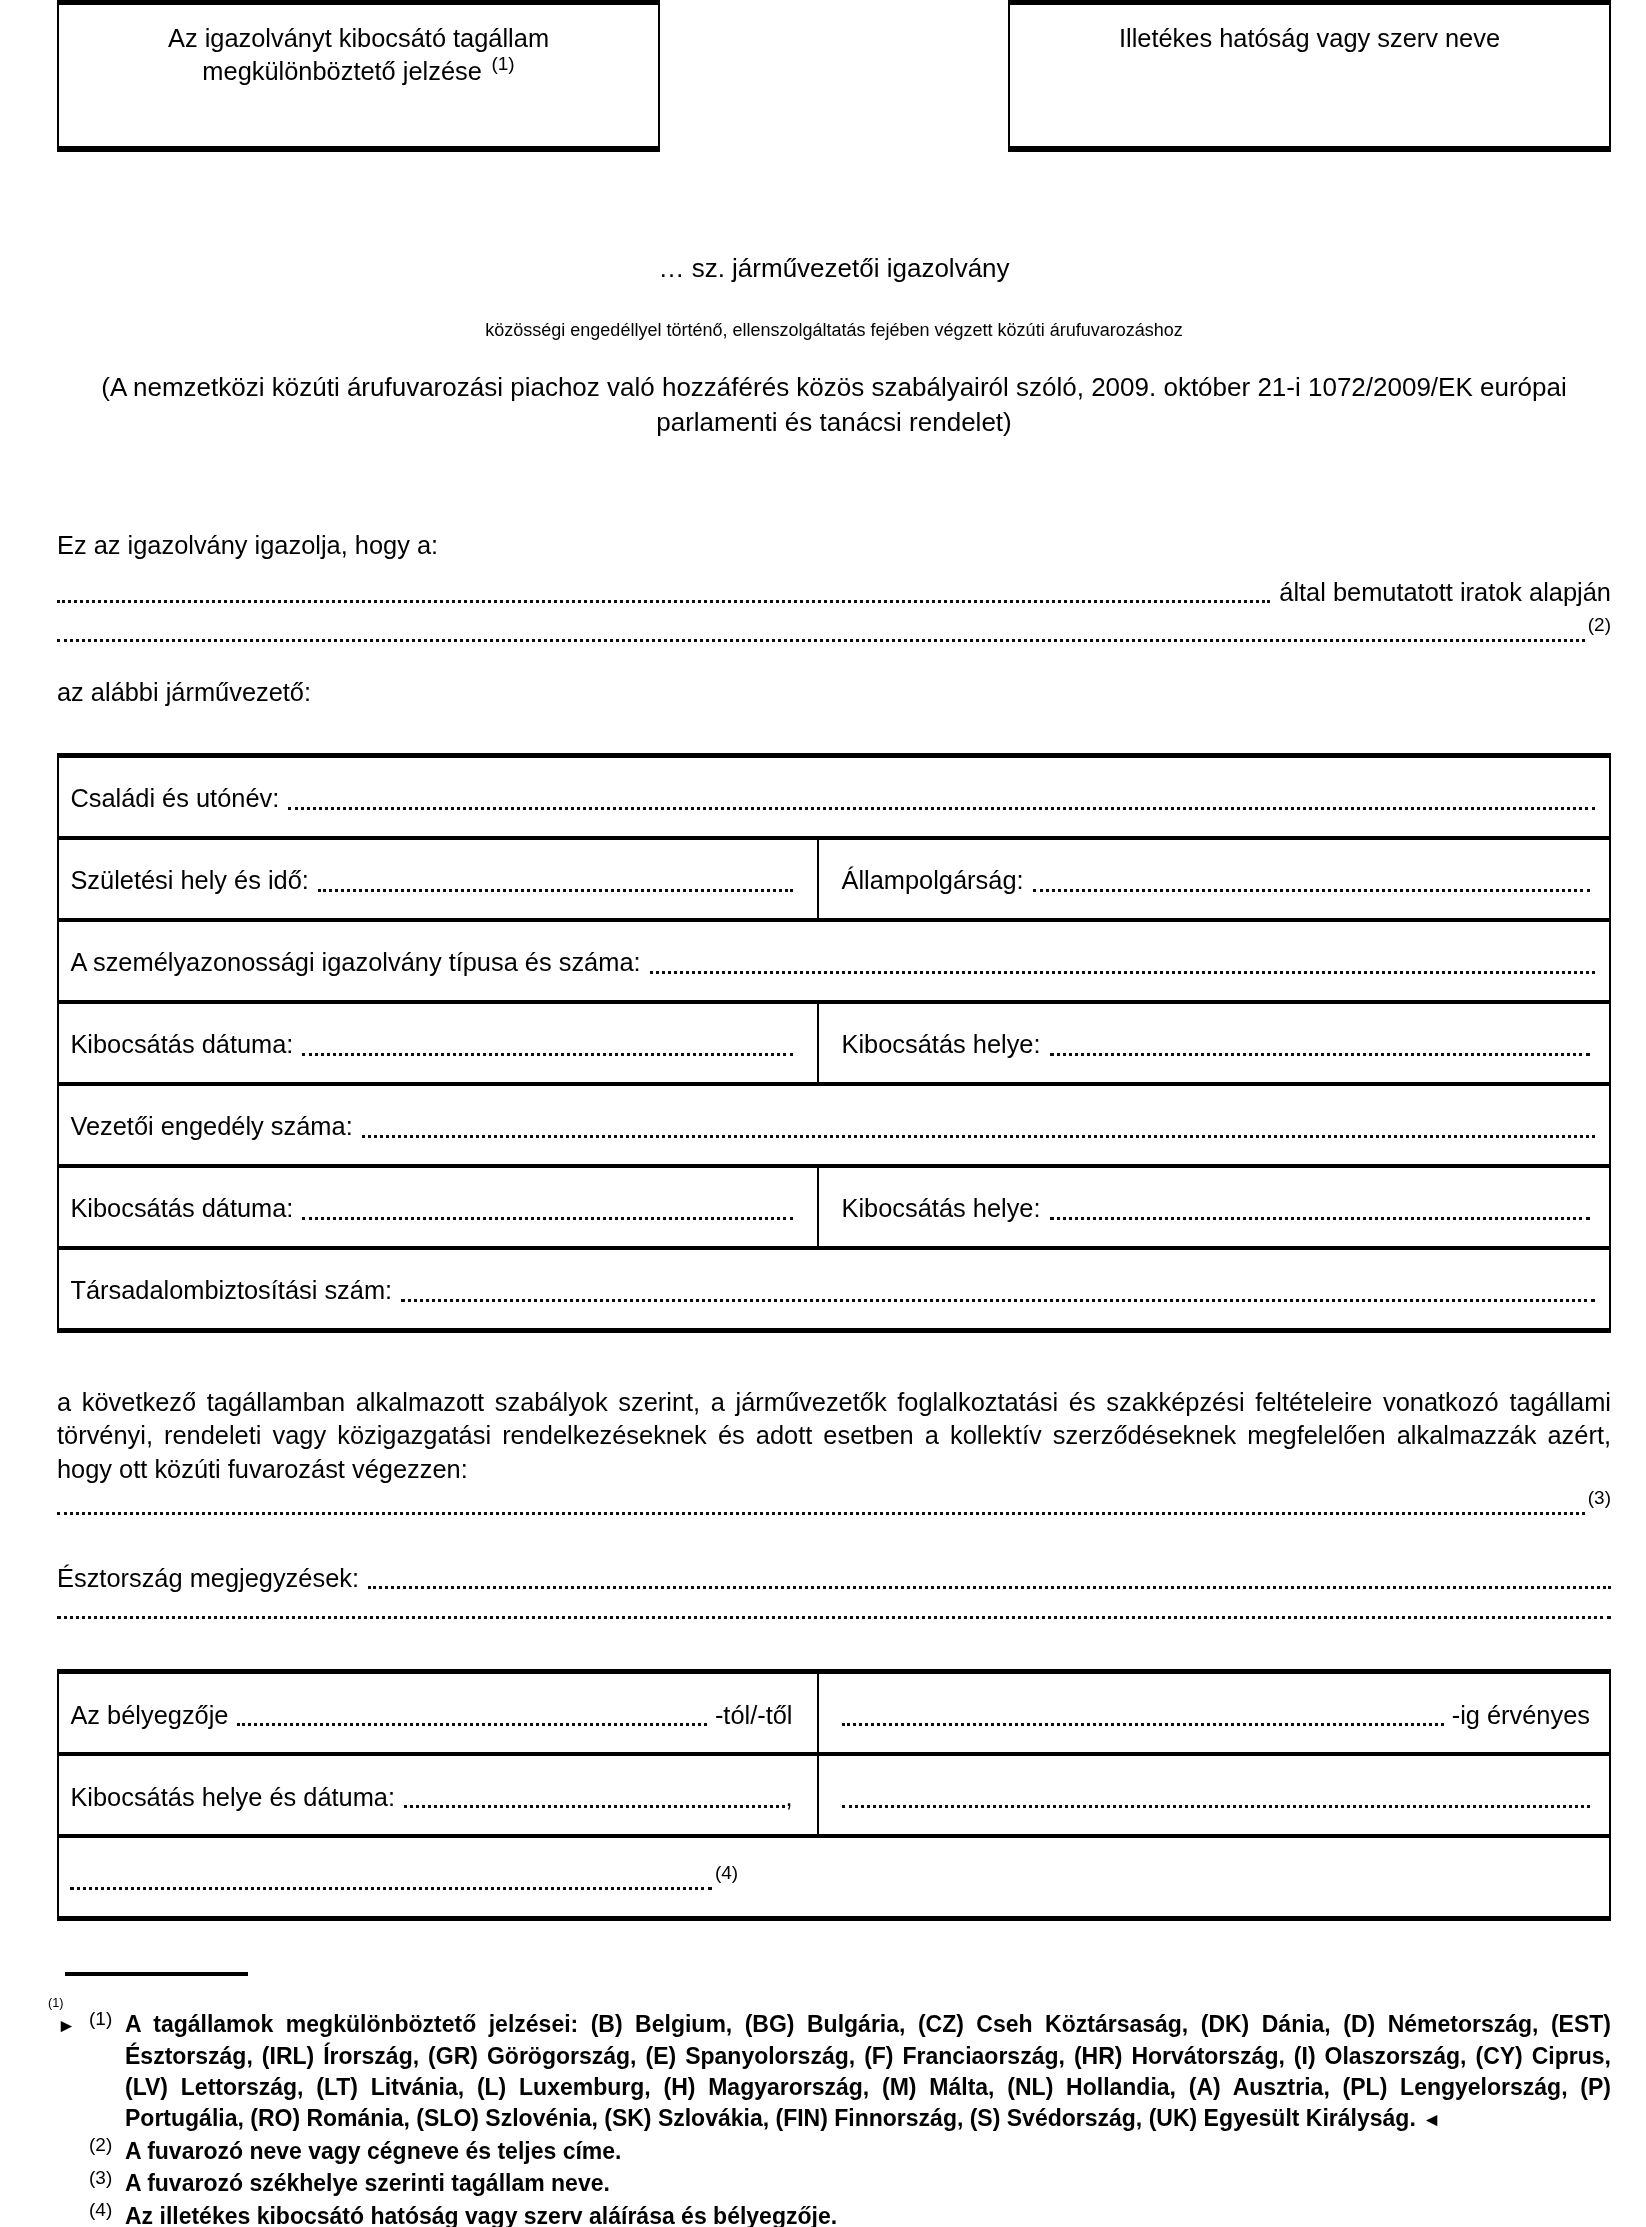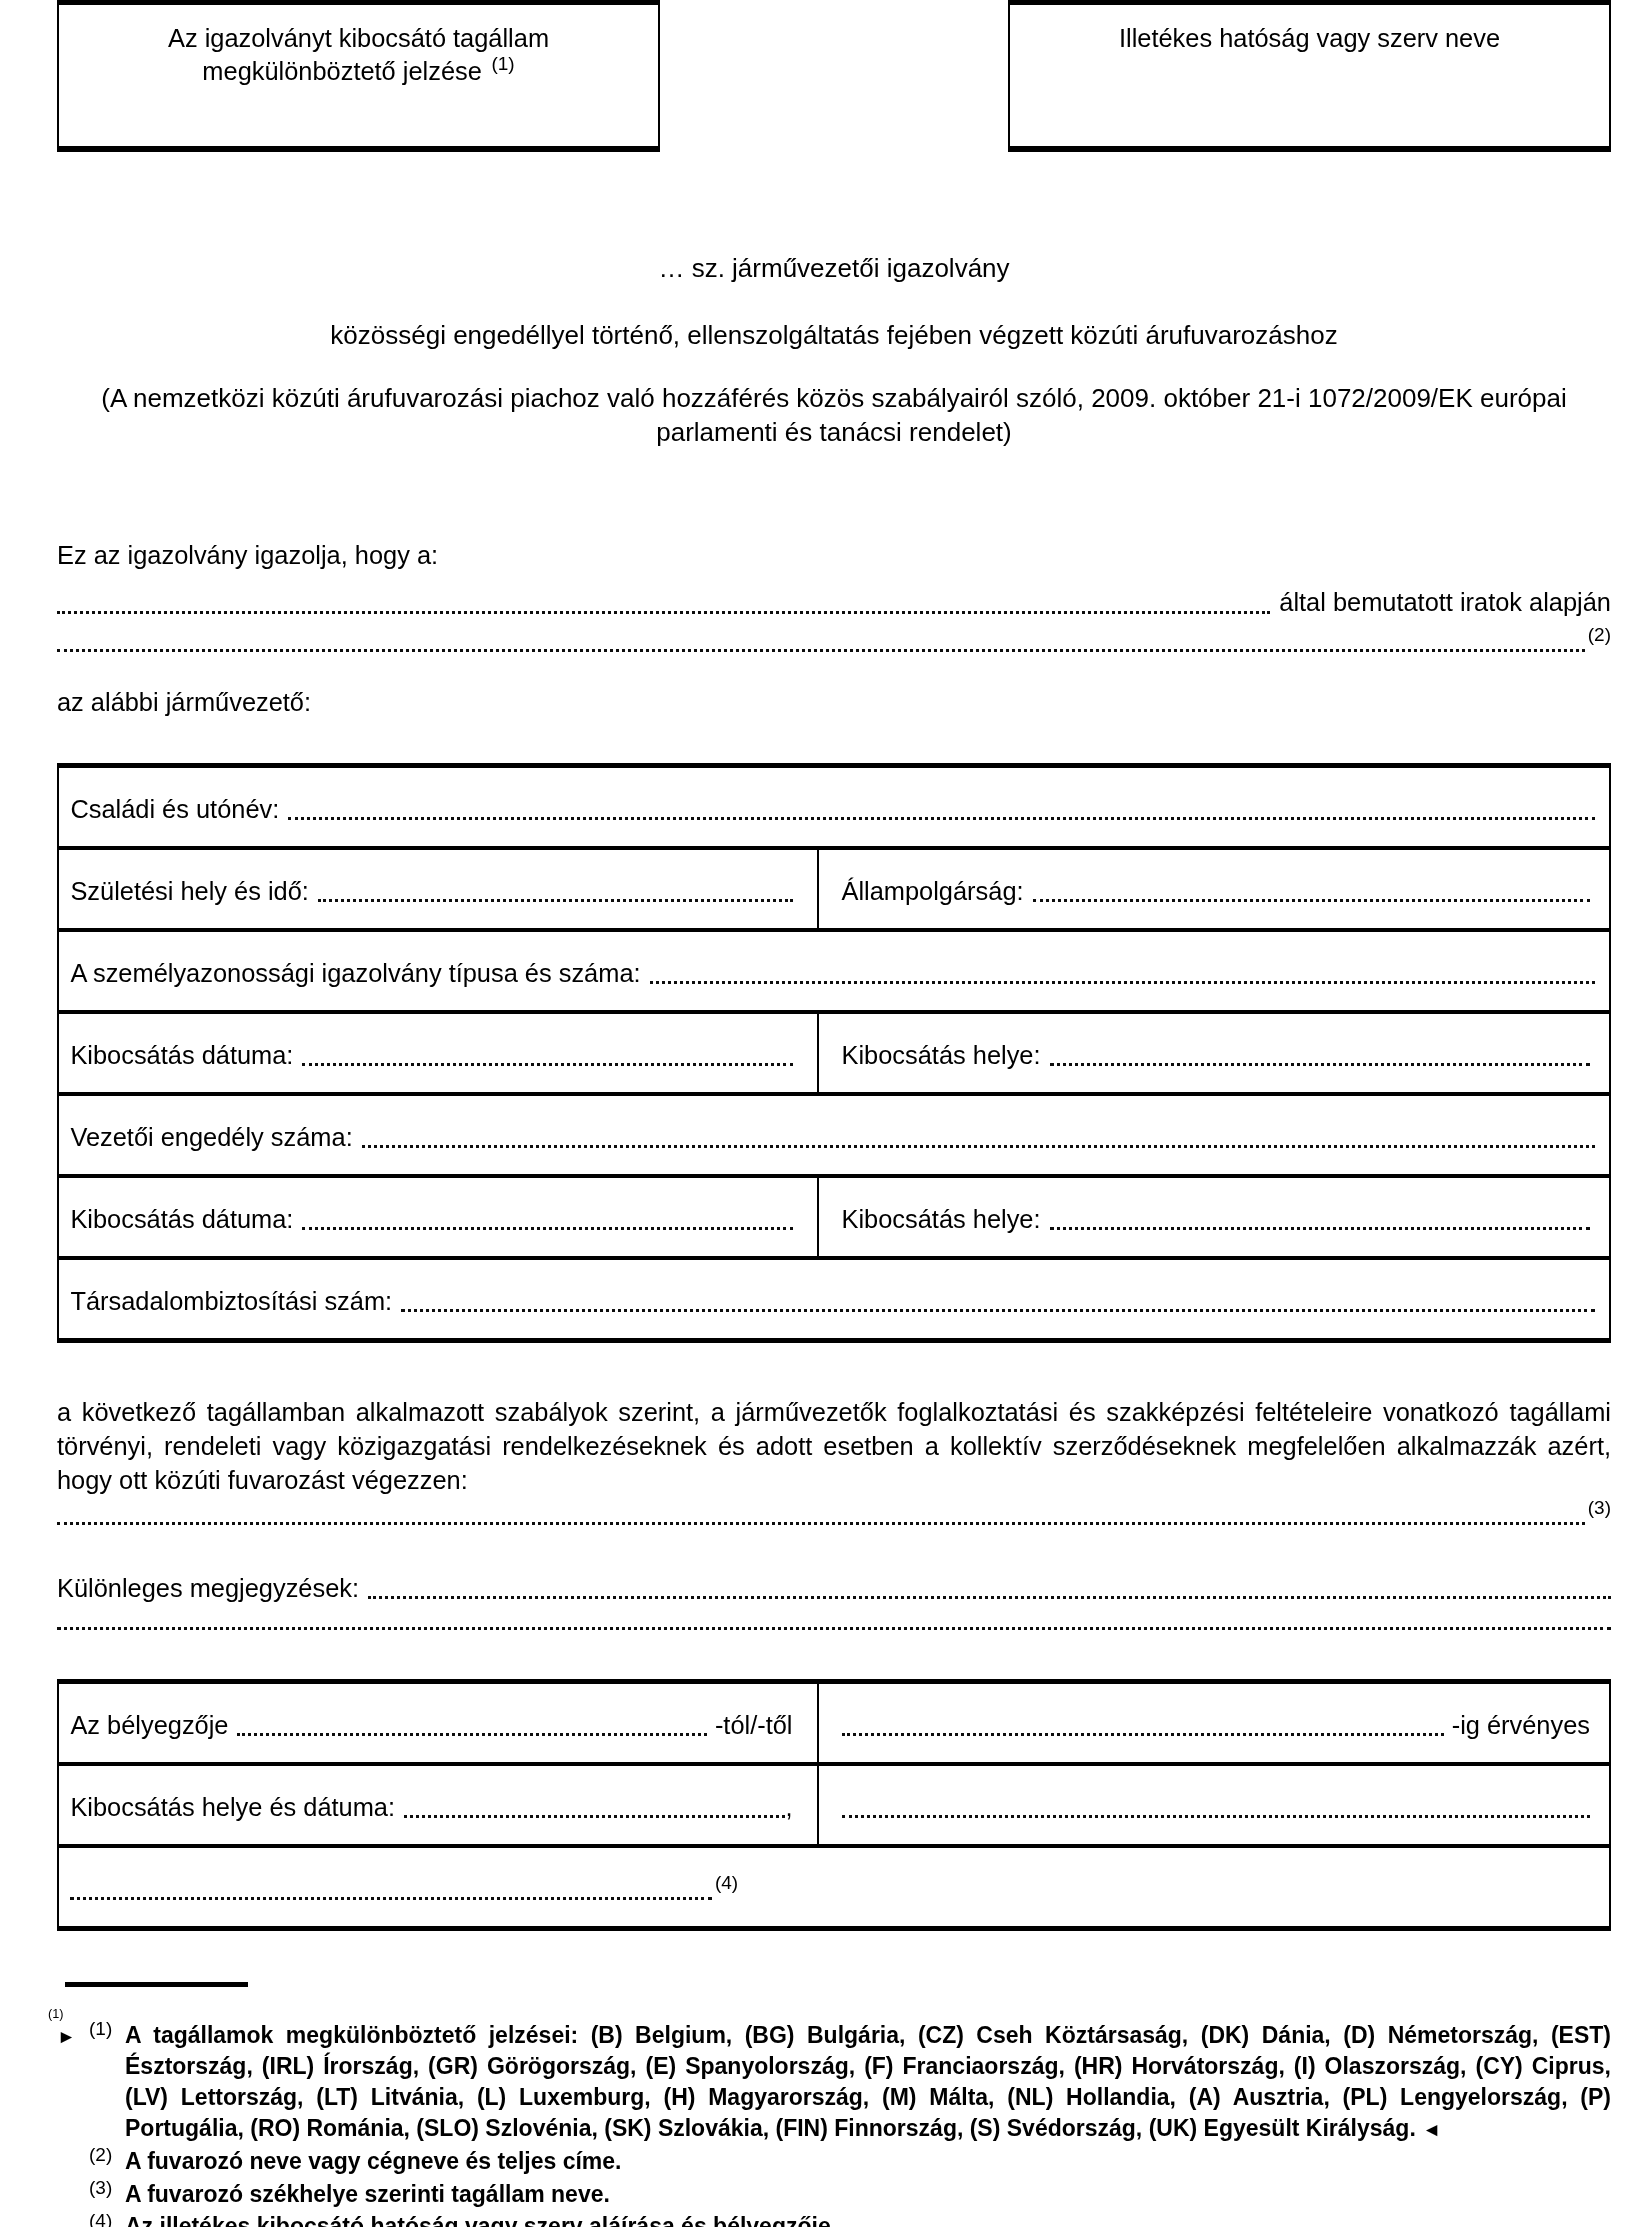--- a/index.html
+++ b/index.html
@@ -24,21 +24,21 @@
     border: 2.5px solid #000;
     border-top-width: 5.7px;
     border-bottom-width: 6.4px;
     text-align: center;
     padding: 16.5px 25.4px 0 25.4px;
     line-height: 1.32;
   }
   
   .title-block { margin-top: 100px; text-align: center; }
   .title-line1 { margin: 0 0 33px 0; font-size: 26px; }
-  .title-line2 { margin: 0 0 28px 0; font-size: 26px; }
+  .title-line2 { margin: 0 0 28px 0; font-size: 18px; }
   .title-line3 { margin: 0 auto; font-size: 26px; width: 96%; line-height: 1.32; }
   
   .intro { margin-top: 90px; }
   .intro p { margin: 0; }
   .dotrow { display: flex; align-items: flex-end; margin-top: 14px; }
   .dots { flex: 1 1 auto; border-bottom: 3.2px dotted #0d0d0d; margin-bottom: 5.7px; }
   .dotrow .suffix { margin-left: 9px; white-space: nowrap; }
   .ref {
     font-size: 19px;
     position: relative;
@@ -180,21 +180,21 @@
     </div>
   </div>
 
   <p class="clause">a következő tagállamban alkalmazott szabályok szerint, a járművezetők foglalkoztatási és szakképzési feltételeire vonatkozó tagállami törvényi, rendeleti vagy közigazgatási rendelkezéseknek és adott esetben a kollektív szerződéseknek megfelelően alkalmazzák azért, hogy ott közúti fuvarozást végezzen:</p>
   <div class="dotrow clause-dots">
     <span class="dots"></span>
     <span class="ref">(3)</span>
   </div>
 
   <div class="dotrow remarks-row">
-    <span class="label">Különleges megjegyzések:</span>
+    <span class="label">Észtország megjegyzések:</span>
     <span class="dots" style="margin-left:9px;"></span>
   </div>
   <div class="dotrow remarks-dots2">
     <span class="dots"></span>
   </div>
 
   <div class="form-table">
     <div class="trow">
       <div class="cell cell-left">
         <span class="label">Az bélyegzője</span>

